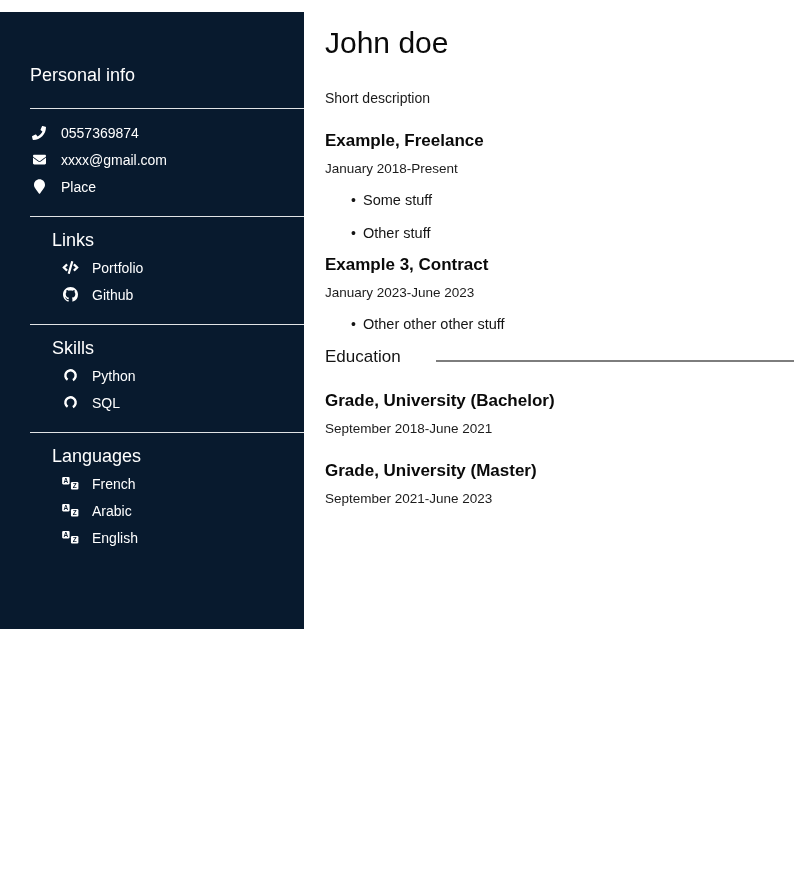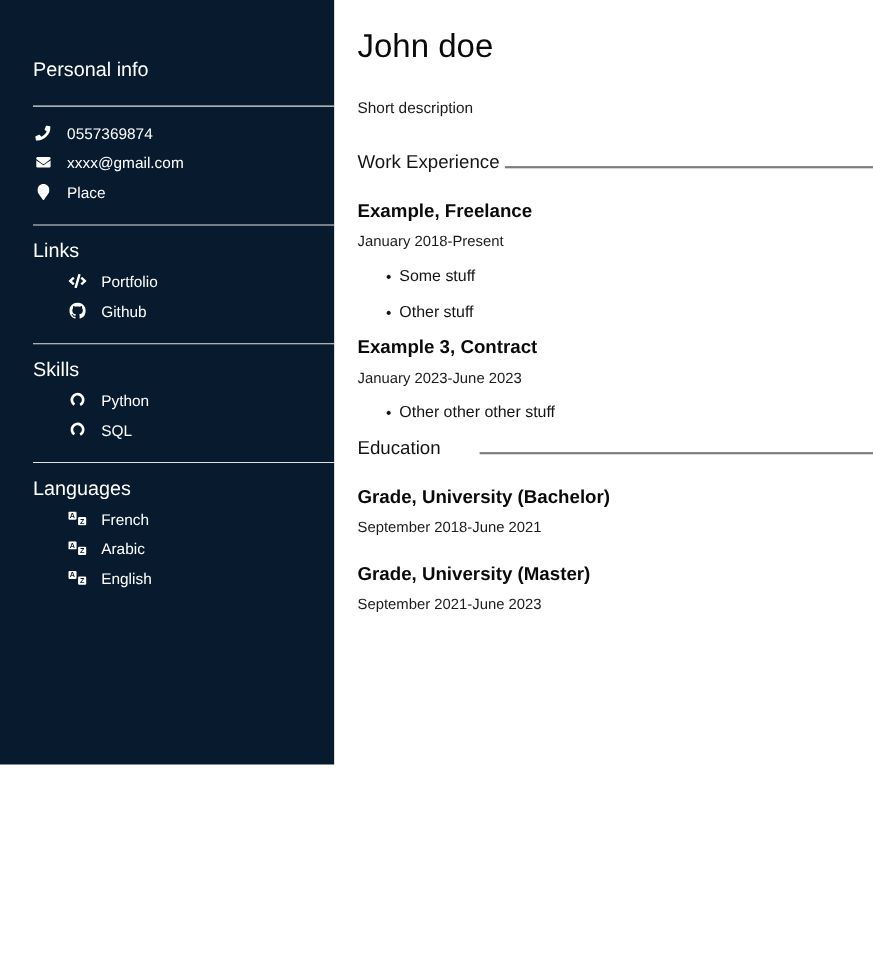--- a/index.html
+++ b/index.html
@@ -8,22 +8,22 @@
     width: 794px; height: 869px;
     background: #ffffff;
     font-family: "Liberation Sans", "DejaVu Sans", sans-serif;
     color: #111;
     overflow: hidden;
     position: relative;
   }
 
   
   .sidebar {
-    position: absolute; left: 0; top: 0;
-    width: 304px; height: 695px;
+    position: absolute; left: 0; top: 12px;
+    width: 304px; height: 617px;
     background: #081a2e;
     color: #fff;
   }
   .sb-heading {
     font-size: 18px; line-height: 22px; font-weight: 400;
     margin: 0; padding-left: 30px; color: #fff;
   }
   .sb-heading.first { padding-top: 52px; }
   .sb-divider {
     border: none; margin: 0 0 0 30px;
@@ -36,21 +36,21 @@
   .sb-row {
     display: flex; align-items: center;
     height: 27px; padding-left: 30px;
     font-size: 14px; color: #fff;
   }
   .sb-row .ic {
     width: 18px; display: flex; justify-content: center; align-items: center;
     margin-right: 13px; flex: 0 0 18px;
   }
   .sb-row svg { display: block; }
-  .sb-section-heading { margin-top: 12px; }
+  .sb-section-heading { margin-top: 12px; margin-left: 22px; }
 
   
   .ring { display:block; }
 
   
   .main {
     position: absolute; left: 304px; top: 0;
     width: 490px; height: 782px;
     padding: 26px 0 0 21px;
     background: #fff;
@@ -223,24 +223,20 @@
     </div>
   </section>
 
 </aside>
 
 <main class="main">
 
   <h1 class="person-name">John doe</h1>
   <div class="short-desc">Short description</div>
 
-  <div class="section-header">
-    <span>Work Experience</span>
-    <span class="rule"></span>
-  </div>
 
   <section>
     <h3 class="entry-title">Example, Freelance</h3>
     <div class="entry-date">January 2018-Present</div>
     <ul class="bullets">
       <li>Some stuff</li>
       <li>Other stuff</li>
     </ul>
   </section>
 

